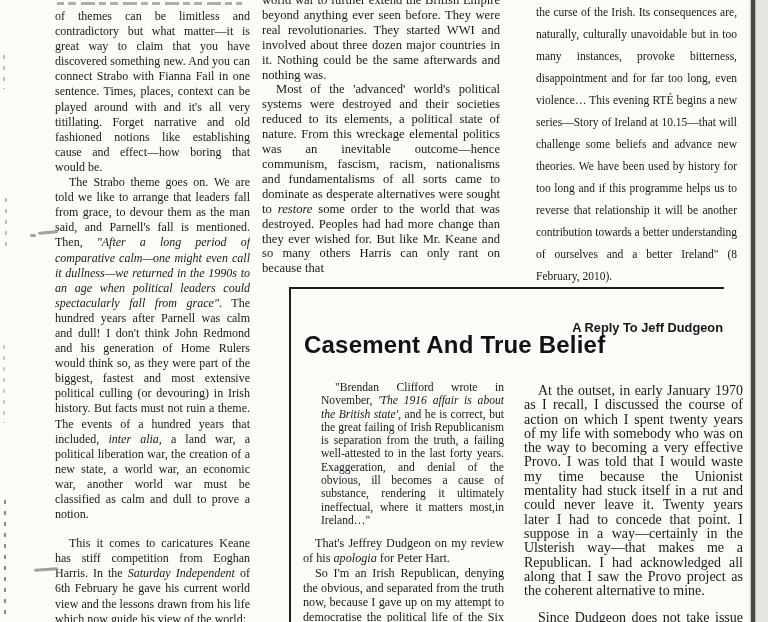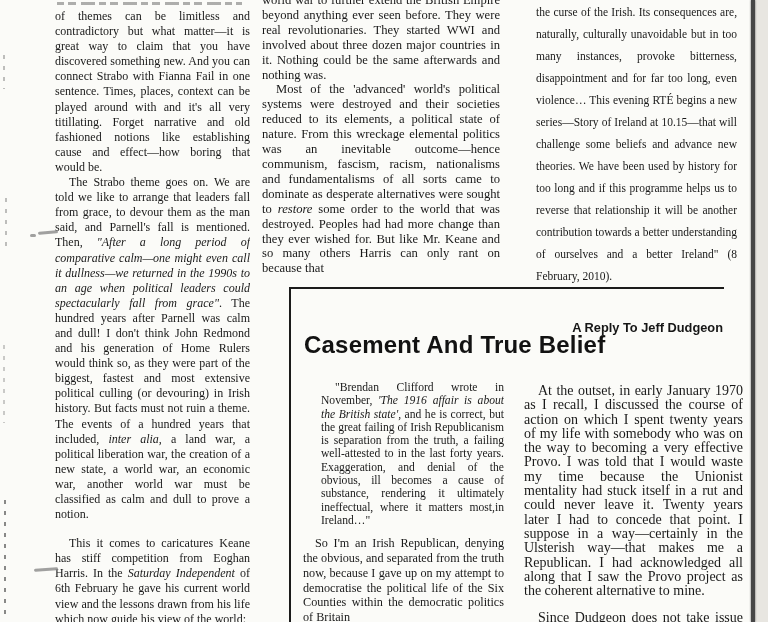--- a/index.html
+++ b/index.html
@@ -90,20 +90,21 @@
   </div>
 
   <div class="box-top"></div>
   <div class="box-left"></div>
 
   <div class="kicker">A Reply To Jeff Dudgeon</div>
   <h1 class="title">Casement And True Belief</h1>
 
   <div class="inleft">
     <p class="p bq"><span>"Brendan Clifford wrote in November, </span><i>'The 1916 affair is about the British state'</i><span>, and he is correct, but the great failing of Irish Republicanism is separation from the truth, a failing well-attested to in the last forty years.  Exaggeration, and denial of the obvious, ill becomes a cause of substance, rendering it ultimately ineffectual, where it matters most,in Ireland…"</span></p>
+    <p class="p"><span>That's Jeffrey Dudgeon on my review of his </span><i>apologia</i><span> for Peter Hart.</span></p>
     <p class="p"><span>So I'm an Irish Republican, denying the obvious, and separated from the truth now, because I gave up on my attempt to democratise the political life of the Six Counties within the democratic politics of Britain</span></p>
   </div>
 
   <div class="inright">
     <p class="p"><span>At the outset, in early January 1970 as I recall, I discussed the course of action on which I spent twenty years of my life with somebody who was on the way to becoming a very effective Provo.  I was told that I would waste my time because the Unionist mentality had stuck itself in a rut and could never leave it.  Twenty years later I had to concede that point. I suppose in a way—certainly in the Ulsterish way—that makes me a Republican. I had acknowledged all along that I saw the Provo project as the coherent alternative to mine.</span></p>
     <p class="p gap2"><span>Since Dudgeon does not take issue with what I said about Hart, or about how he and his colleagues destroyed the Com</span></p>
   </div>
 
   <div class="edge-light"></div>
   <div class="edge-dark"></div>

